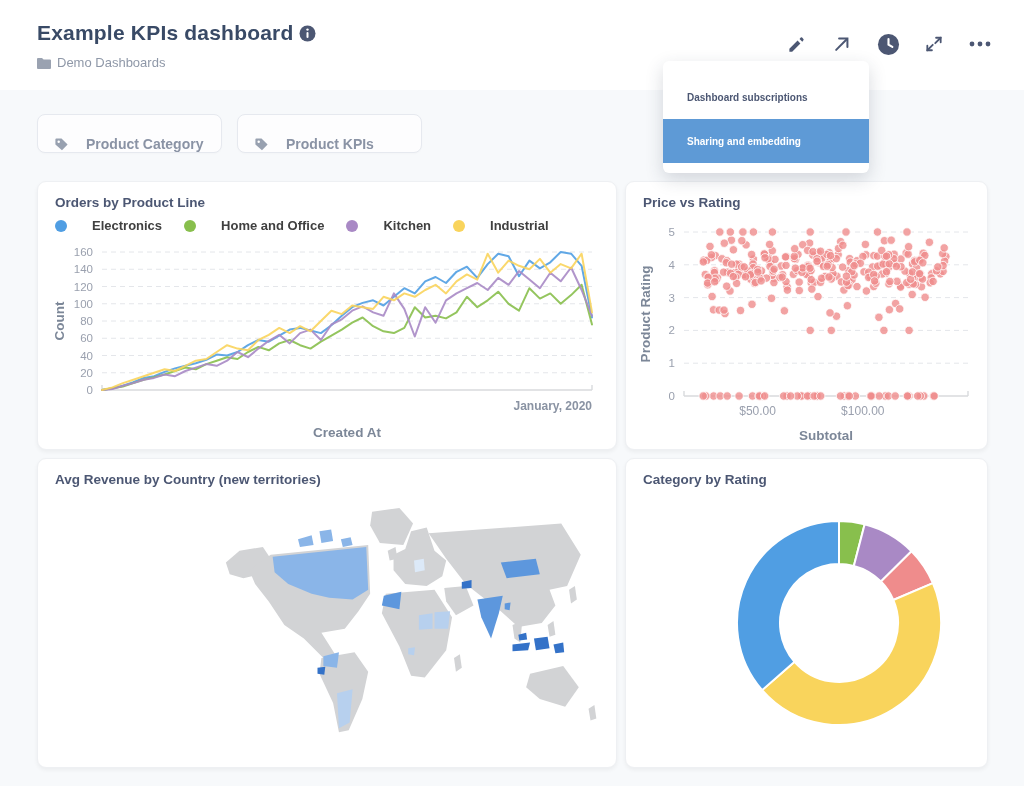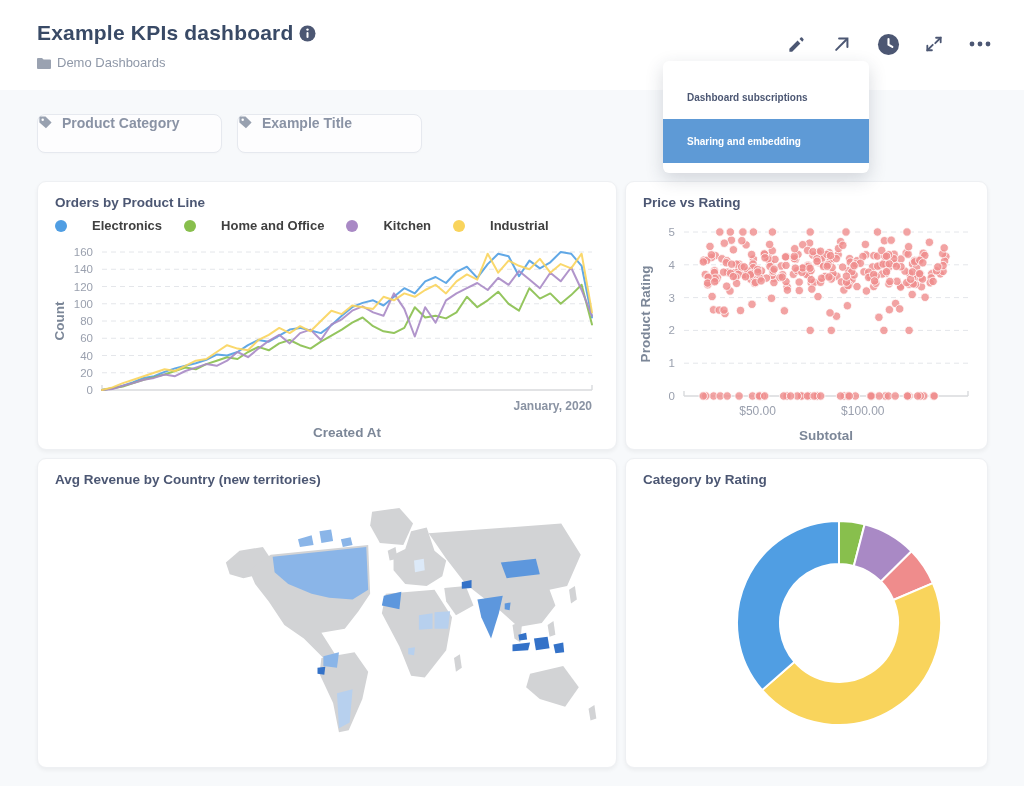--- a/index.html
+++ b/index.html
@@ -21,21 +21,21 @@
   
   .menu { position:absolute; left:663px; top:61px; width:206px; background:#fff; border-radius:6px;
           box-shadow:0 6px 18px rgba(40,50,70,.18); padding:14px 0 10px 0; z-index:50; }
   .menu-item { height:44px; display:flex; align-items:center; padding:0 24px; font-size:10px;
                font-weight:bold; color:#4c5773; cursor:pointer; }
   .menu-item.active { color:#fff; }
 
   
   .filters { position:absolute; left:37px; top:114px; display:flex; gap:15px; }
   .chip { height:39px; min-width:185px; background:#fdfdfe; border:1px solid #e6e9ef; border-radius:8px;
-          display:flex; align-items:flex-start; gap:9px; padding:0 0; color:#8a93a5; font-weight:bold;
+          display:flex; align-items:flex-end; gap:17px; padding:0 16px; color:#8a93a5; font-weight:bold;
           font-size:14px; cursor:pointer; box-shadow:0 1px 2px rgba(0,0,0,.02); }
 
   
   .card { position:absolute; background:#fff; border:1px solid #eef0f3; border-radius:9px;
           box-shadow:0 2px 4px rgba(0,0,0,.05); }
   .card-title { position:absolute; left:17px; top:13px; font-size:13.5px; font-weight:bold; color:#4c5773; cursor:pointer;text-align:center; }
   #card-orders  { left:37px;  top:181px; width:580px; height:269px; }
   #card-scatter { left:625px; top:181px; width:363px; height:269px; }
   #card-map     { left:37px;  top:458px; width:580px; height:310px; }
   #card-donut   { left:625px; top:458px; width:363px; height:310px; }
@@ -123,21 +123,21 @@
       </span>
       <span>Product Category</span>
     </div>
     <div class="chip">
       <span style="display:flex;">
         <svg width="15" height="15" viewBox="0 0 16 16">
             <path d="M1.5 8V2.5A1 1 0 0 1 2.5 1.5H8l6.5 6.5-6 6L1.5 8z" fill="#98a1b0"></path>
             <circle cx="5" cy="5" r="1.3" fill="#fff"></circle>
           </svg>
       </span>
-      <span>Example Title</span>
+      <span>Product KPIs</span>
     </div>
   </div>
 
   <div class="card" id="card-orders">
     <div class="card-title">Orders by Product Line</div>
     <div class="line-legend" id="orders-legend">
         <div class="legend-entry">
           <span class="dot" style="background:#509EE3"></span>
           <span>Electronics</span>
         </div>

